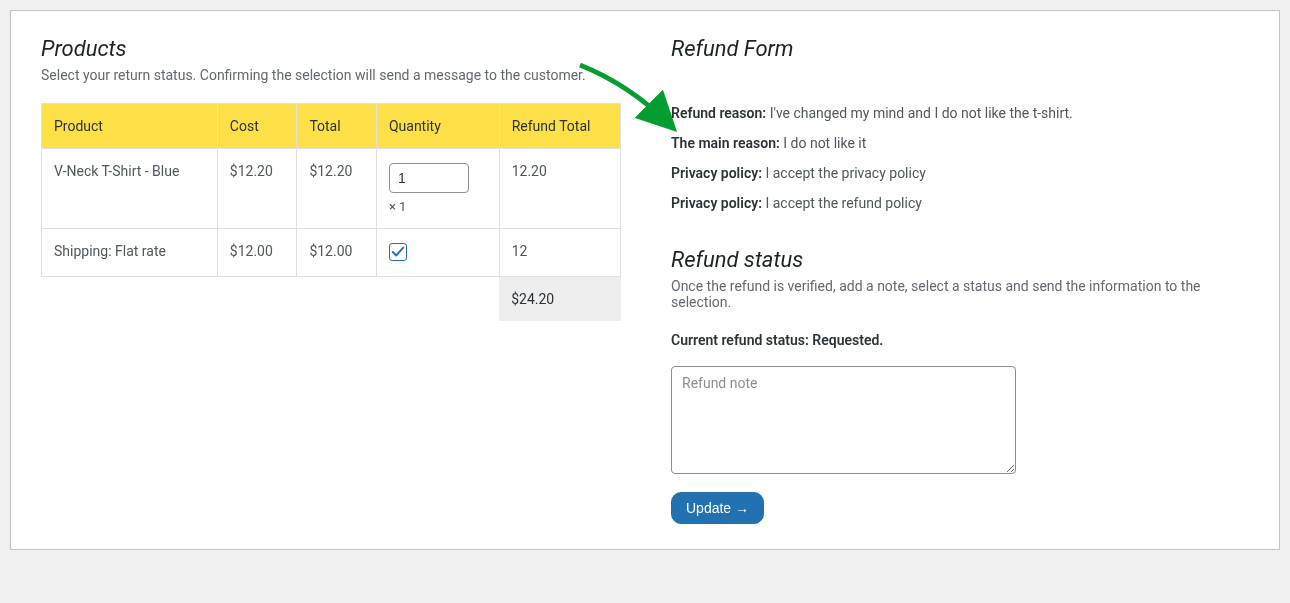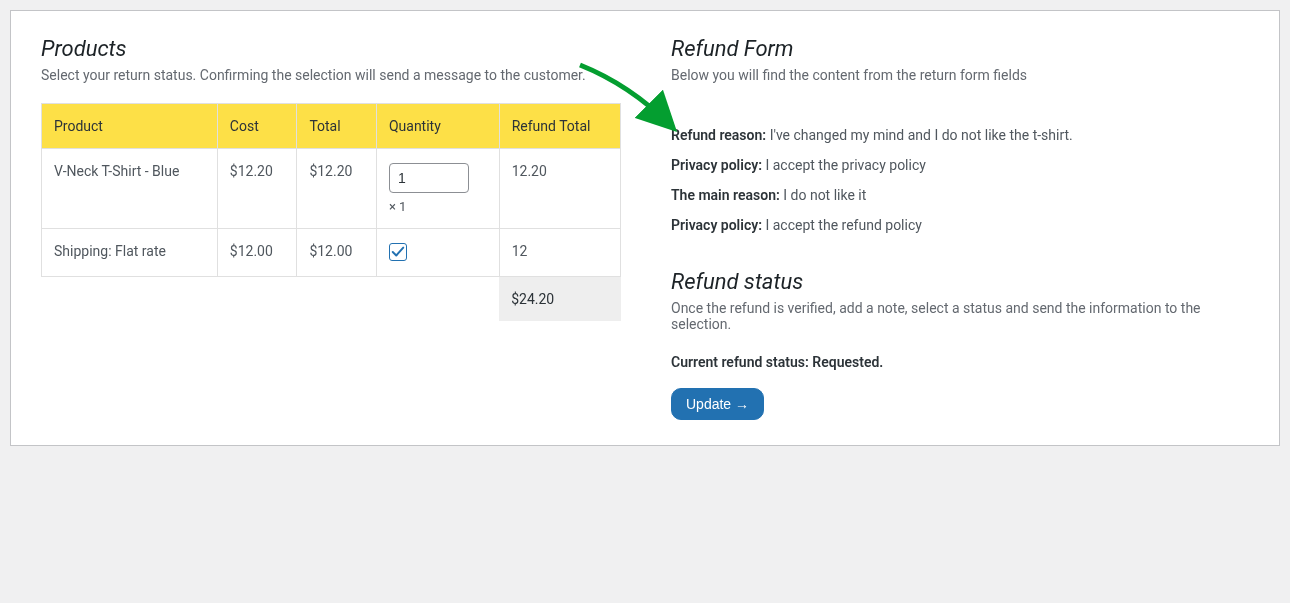--- a/index.html
+++ b/index.html
@@ -199,36 +199,36 @@
         <tr class="total-row">
           <td class="spacer" colspan="4"></td>
           <td>$24.20</td>
         </tr>
       </tbody>
     </table>
   </div>
 
   <div class="right-col">
     <h2>Refund Form</h2>
-    <p class="subtitle">Below you will find the content from the return form fields</p>
 
     <div style="margin-top:44px">
       <p class="info-line"><strong><span>Refund reason</span>:</strong> <span>I've changed my mind and I do not like the t-shirt.</span></p>
+      <p class="info-line"><strong><span>The main reason</span>:</strong> <span>I do not like it</span></p>
       <p class="info-line"><strong><span>Privacy policy</span>:</strong> <span>I accept the privacy policy</span></p>
-      <p class="info-line"><strong><span>The main reason</span>:</strong> <span>I do not like it</span></p>
       <p class="info-line"><strong><span>Privacy policy</span>:</strong> <span>I accept the refund policy</span></p>
     </div>
 
     <h2 class="section-gap">Refund status</h2>
     <p class="subtitle">Once the refund is verified, add a note, select a status and send the information to the selection.</p>
 
     <p class="info-line" style="margin-top:22px">
       <strong><span>Current refund status:</span> <span>Requested.</span></strong>
     </p>
 
+    <textarea class="refund-note" placeholder="Refund note" style=""></textarea>
 
     <div class="status-row">
       <button class="update-btn">Update →</button>
     </div>
   </div>
 
 </div>
 
 <svg class="arrow-overlay" width="120" height="90">
   <defs>

